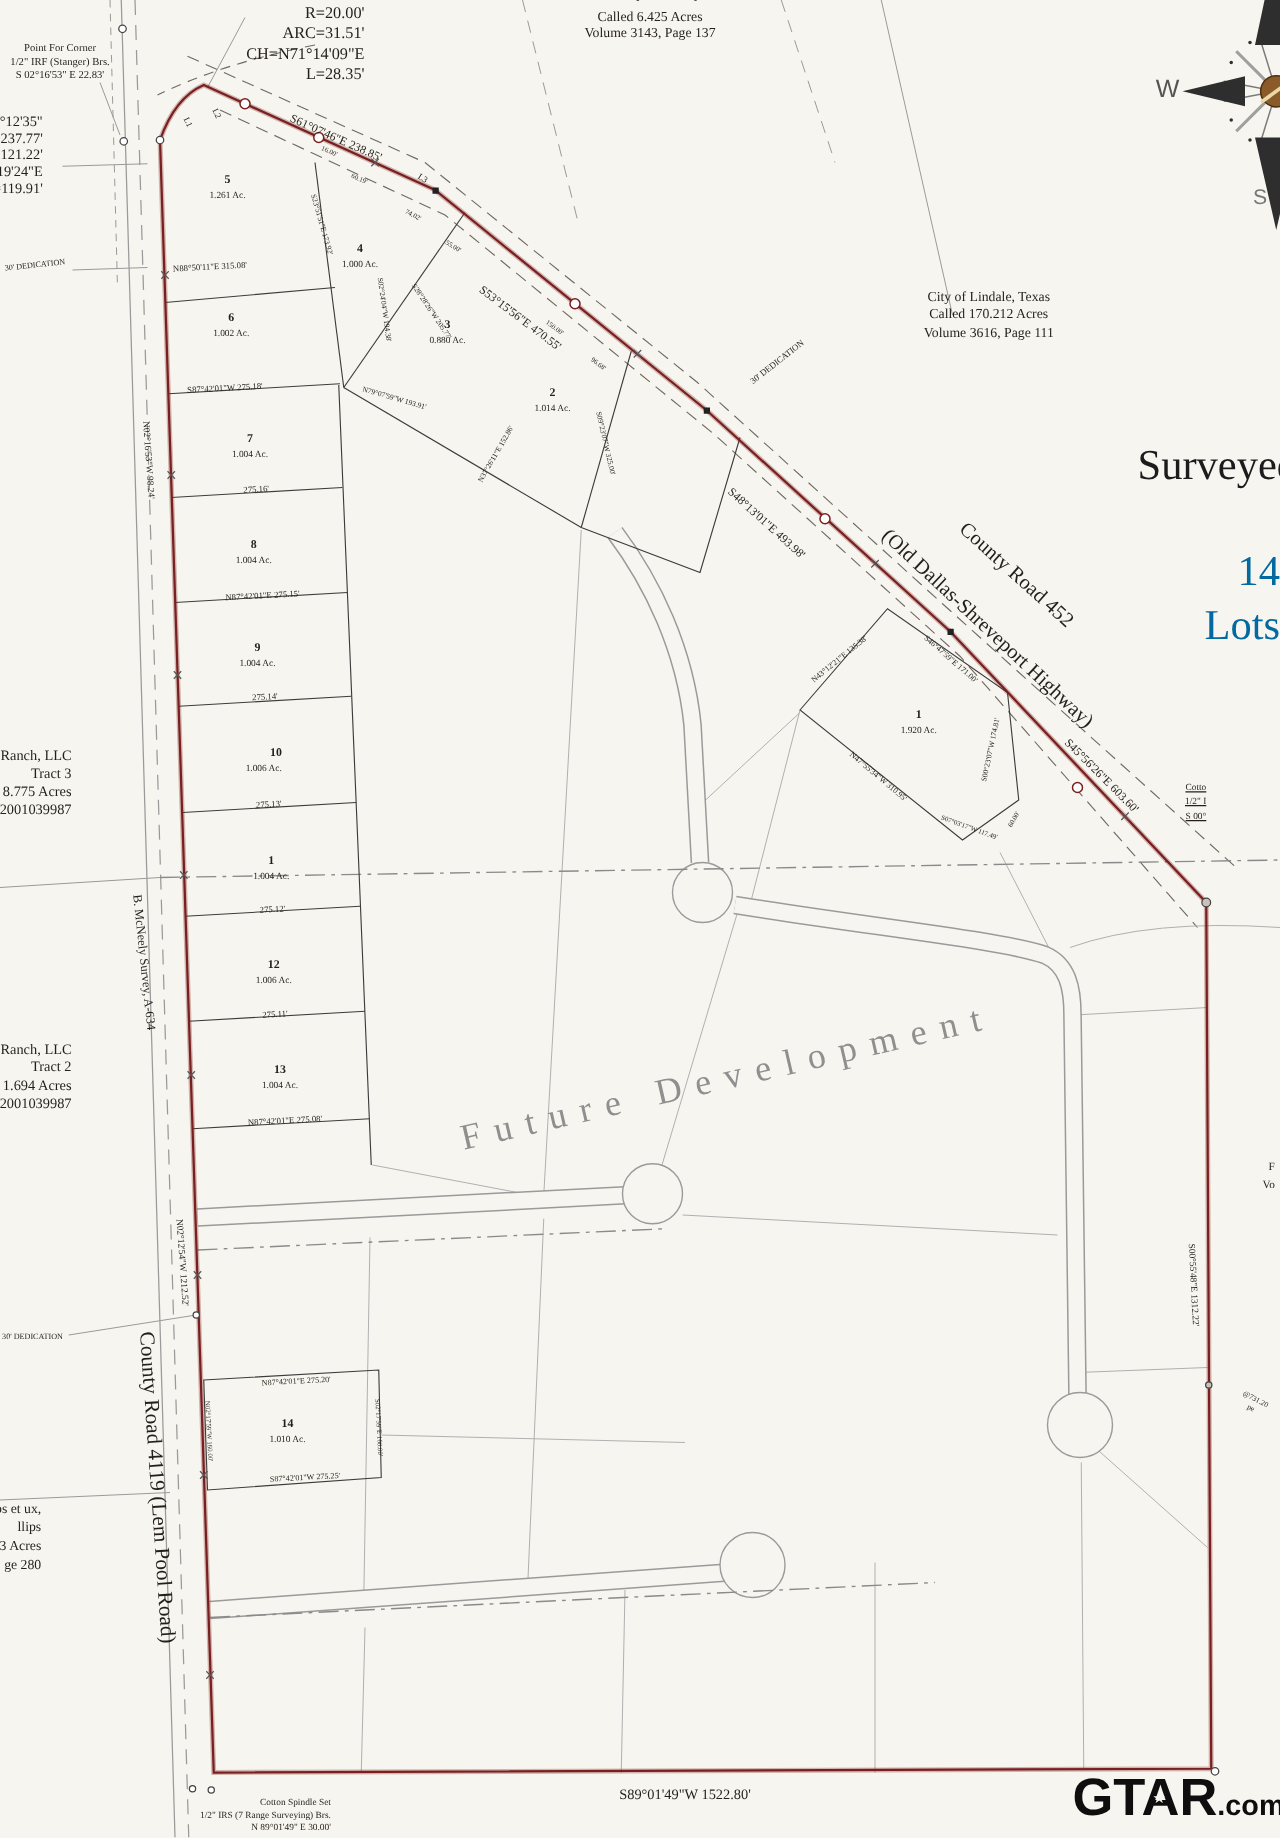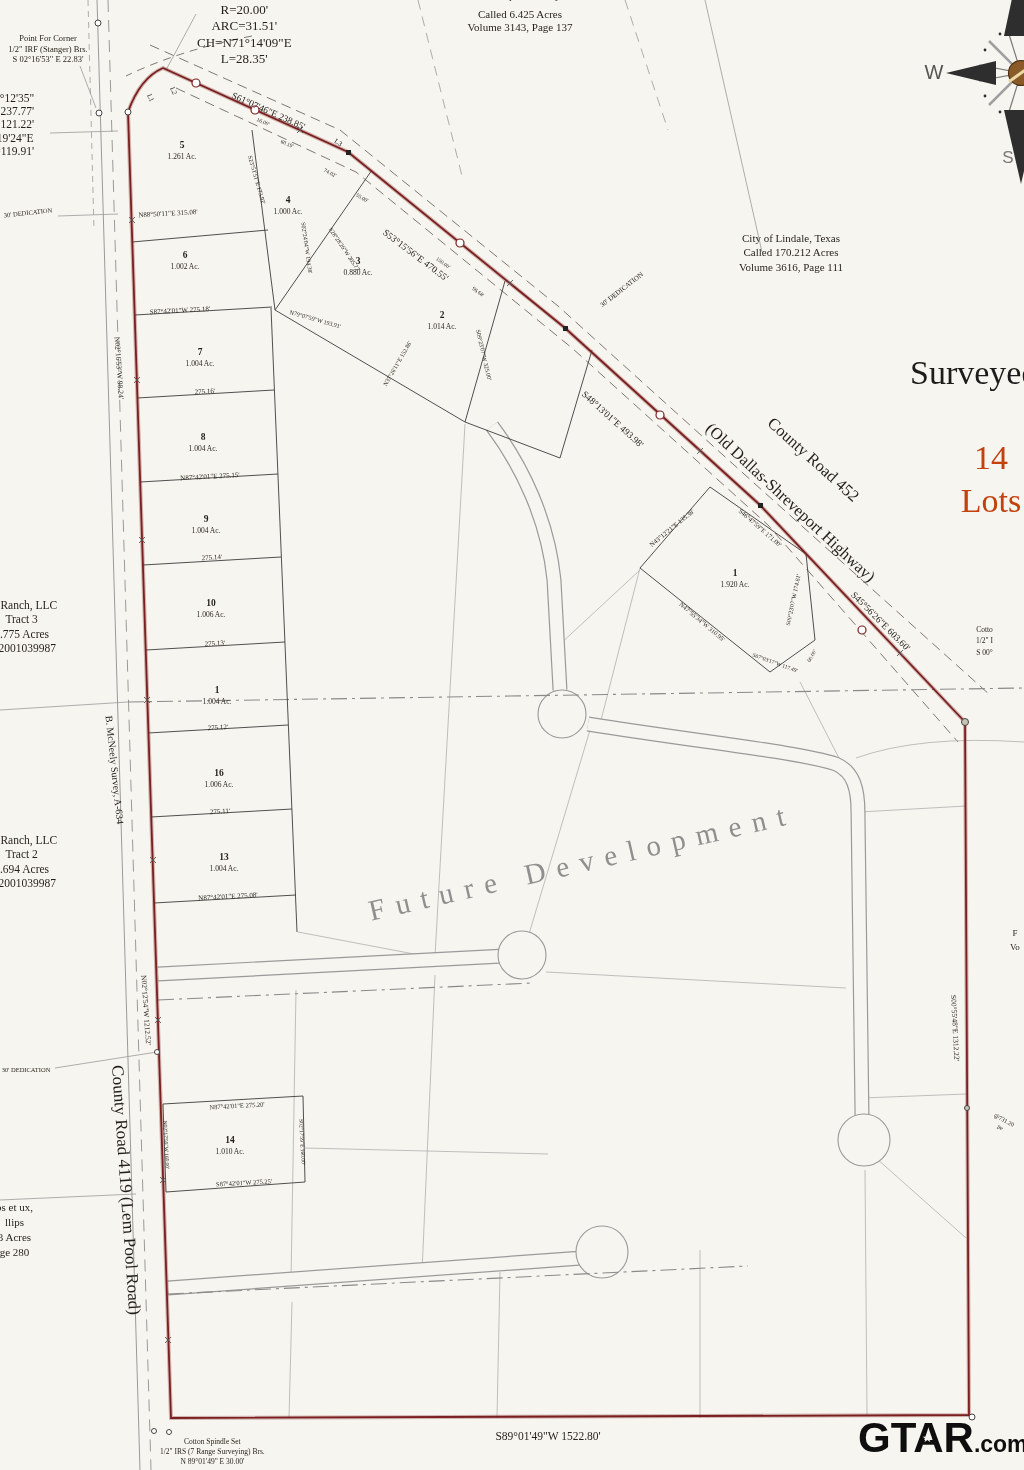--- a/index.html
+++ b/index.html
@@ -1,21 +1,21 @@
 <!DOCTYPE html>
 <html style="--paper: #f7f5ef; --ink: #241f19; --boundary-red: #7a1f1f; --street-gray: #9a9a9a; --parcel-gray: #b0b0b0; --lot-line: #3c3c3c; --centerline-gray: #8a8a8a; --future-text-gray: #8f8f8f; --compass-brown: #8a5a28; --watermark-black: #0e0e0e;"><head>
 <meta charset="utf-8">
 <style>
   html,body{margin:0;padding:0;}
   body{width:1024px;height:1470px;overflow:hidden;background:var(--paper,#f7f5ef);}
   #stage{position:relative;width:1024px;height:1470px;overflow:hidden;font-family:"Liberation Serif",serif;}
   #plat-svg{position:absolute;left:0;top:0;}
   .plat-text{position:absolute;white-space:pre-line;color:var(--ink,#241f19);line-height:1.25;}
   .cc{text-align:center;transform-origin:center;}
-  .tl{transform-origin:left top;text-align:center;}
+  .tl{transform-origin:left top;text-align:right;}
   .lot{position:absolute;transform:translate(-50%,-50%);text-align:center;color:var(--ink,#241f19);}
   .lot-num{font-weight:bold;font-size:9.5px;line-height:1;}
   .lot-ac{font-size:7.5px;line-height:1;margin-top:2px;}
   
   .g-west path{stroke:var(--street-gray,#9a9a9a);fill:none;}
   .g-row path{stroke:#6f6a62;fill:none;stroke-width:0.9;}
   .g-adj path{stroke:#9a9a9a;fill:none;stroke-width:0.8;}
   .g-parcel path{stroke:var(--parcel-gray,#b0b0b0);fill:none;stroke-width:0.8;}
   .street-outer{stroke:var(--street-gray,#9a9a9a);stroke-width:15;fill:none;}
   .street-inner{stroke:var(--paper,#f7f5ef);stroke-width:12.6;fill:none;}
@@ -228,31 +228,31 @@
 Tract 2
 1.694 Acres
 202001039987</div>
     <div class="plat-text tl" style="left: -4px; top: 1200px; font-size: 11px; line-height: 1.35; transform: rotate(0deg);">ps et ux,
 llips
 3 Acres
 ge 280</div>
     <div class="plat-text tl" style="left: 160px; top: 1437px; font-size: 7.5px; line-height: 1.35; transform: rotate(0deg);">Cotton Spindle Set
 1/2" IRS (7 Range Surveying) Brs.
 N 89°01'49" E  30.00'</div>
-    <div class="plat-text tl" style="left: 976px; top: 624px; font-size: 7.5px; line-height: 1.5; transform: rotate(0deg);">Cotto
+    <div class="plat-text tl" style="left: 948px; top: 624px; font-size: 7.5px; line-height: 1.5; transform: rotate(0deg); text-decoration: underline;">Cotto
 1/2" I
 S 00°</div>
     <div class="plat-text tl" style="left: 1010px; top: 926px; font-size: 9px; line-height: 1.6; transform: rotate(0deg);">F
 Vo</div>
     <div class="plat-text cc" style="left: 28px; top: 213px; font-size: 6.5px; transform: translate(-50%, -50%) rotate(-6deg);">30' DEDICATION</div>
     <div class="plat-text cc" style="left: 622px; top: 290px; font-size: 7px; transform: translate(-50%, -50%) rotate(-38deg);">30' DEDICATION</div>
     <div class="plat-text cc" style="left: 26px; top: 1070px; font-size: 6.5px; transform: translate(-50%, -50%) rotate(0deg);">30' DEDICATION</div>
     <div class="plat-text cc" style="left: 582px; top: 862px; font-size: 29px; letter-spacing: 11px; color: rgb(143, 143, 143); transform: translate(-50%, -50%) rotate(-13deg);">Future Development</div>
     <div class="plat-text tl" style="left: 910px; top: 352px; font-size: 34px; color: rgb(28, 28, 28); transform: rotate(0deg);">Surveyed</div>
-    <div class="plat-text tl" style="left: 958px; top: 437px; font-size: 34px; color: #c2410c; transform: rotate(0deg);">14 Lots</div>
+    <div class="plat-text tl" style="left: 958px; top: 437px; font-size: 34px; color: #0369a1; transform: rotate(0deg);">14 Lots</div>
     <div class="plat-text cc" style="left: 813px; top: 460px; font-size: 16.5px; transform: translate(-50%, -50%) rotate(42deg);">County Road 452</div>
     <div class="plat-text cc" style="left: 790px; top: 503px; font-size: 16.5px; transform: translate(-50%, -50%) rotate(43deg);">(Old Dallas-Shreveport Highway)</div>
     <div class="plat-text cc" style="left: 126px; top: 1190px; font-size: 17px; transform: translate(-50%, -50%) rotate(86deg);">County Road 4119  (Lem Pool Road)</div>
     <div class="plat-text cc" style="left: 114px; top: 770px; font-size: 10px; transform: translate(-50%, -50%) rotate(84deg);">B. McNeely Survey, A-634</div>
     <div class="plat-text cc" style="left: 934px; top: 72px; font-size: 20px; color: rgb(85, 85, 85); font-family: &quot;Liberation Sans&quot;, sans-serif; transform: translate(-50%, -50%) rotate(0deg);">W</div>
     <div class="plat-text cc" style="left: 1008px; top: 158px; font-size: 17px; color: rgb(119, 119, 119); font-family: &quot;Liberation Sans&quot;, sans-serif; transform: translate(-50%, -50%) rotate(0deg);">S</div>
     <div class="plat-text cc" style="left: 268px; top: 112px; font-size: 9.5px; transform: translate(-50%, -50%) rotate(24deg);">S61°07'46"E  238.85'</div>
     <div class="plat-text cc" style="left: 415px; top: 256px; font-size: 9.5px; transform: translate(-50%, -50%) rotate(37deg);">S53°15'56"E  470.55'</div>
     <div class="plat-text cc" style="left: 612px; top: 420px; font-size: 9.5px; transform: translate(-50%, -50%) rotate(42deg);">S48°13'01"E  493.98'</div>
     <div class="plat-text cc" style="left: 880px; top: 622px; font-size: 9.5px; transform: translate(-50%, -50%) rotate(45deg);">S45°56'26"E  603.60'</div>
@@ -320,30 +320,30 @@
       <div class="lot-ac">1.004 Ac.</div>
     </div>
     <div class="lot" style="left: 203px; top: 442px;">
       <div class="lot-num">8</div>
       <div class="lot-ac">1.004 Ac.</div>
     </div>
     <div class="lot" style="left: 206px; top: 524px;">
       <div class="lot-num">9</div>
       <div class="lot-ac">1.004 Ac.</div>
     </div>
-    <div class="lot" style="left: 211px; top: 608px;">
+    <div class="lot" style="left: 211px; top: 608px; text-align: right;">
       <div class="lot-num">10</div>
       <div class="lot-ac">1.006 Ac.</div>
     </div>
     <div class="lot" style="left: 217px; top: 695px;">
       <div class="lot-num">1</div>
       <div class="lot-ac">1.004 Ac.</div>
     </div>
     <div class="lot" style="left: 219px; top: 778px;">
-      <div class="lot-num">16</div>
+      <div class="lot-num">12</div>
       <div class="lot-ac">1.006 Ac.</div>
     </div>
     <div class="lot" style="left: 224px; top: 862px;">
       <div class="lot-num">13</div>
       <div class="lot-ac">1.004 Ac.</div>
     </div>
     <div class="lot" style="left: 230px; top: 1145px;">
       <div class="lot-num">14</div>
       <div class="lot-ac">1.010 Ac.</div>
     </div>

